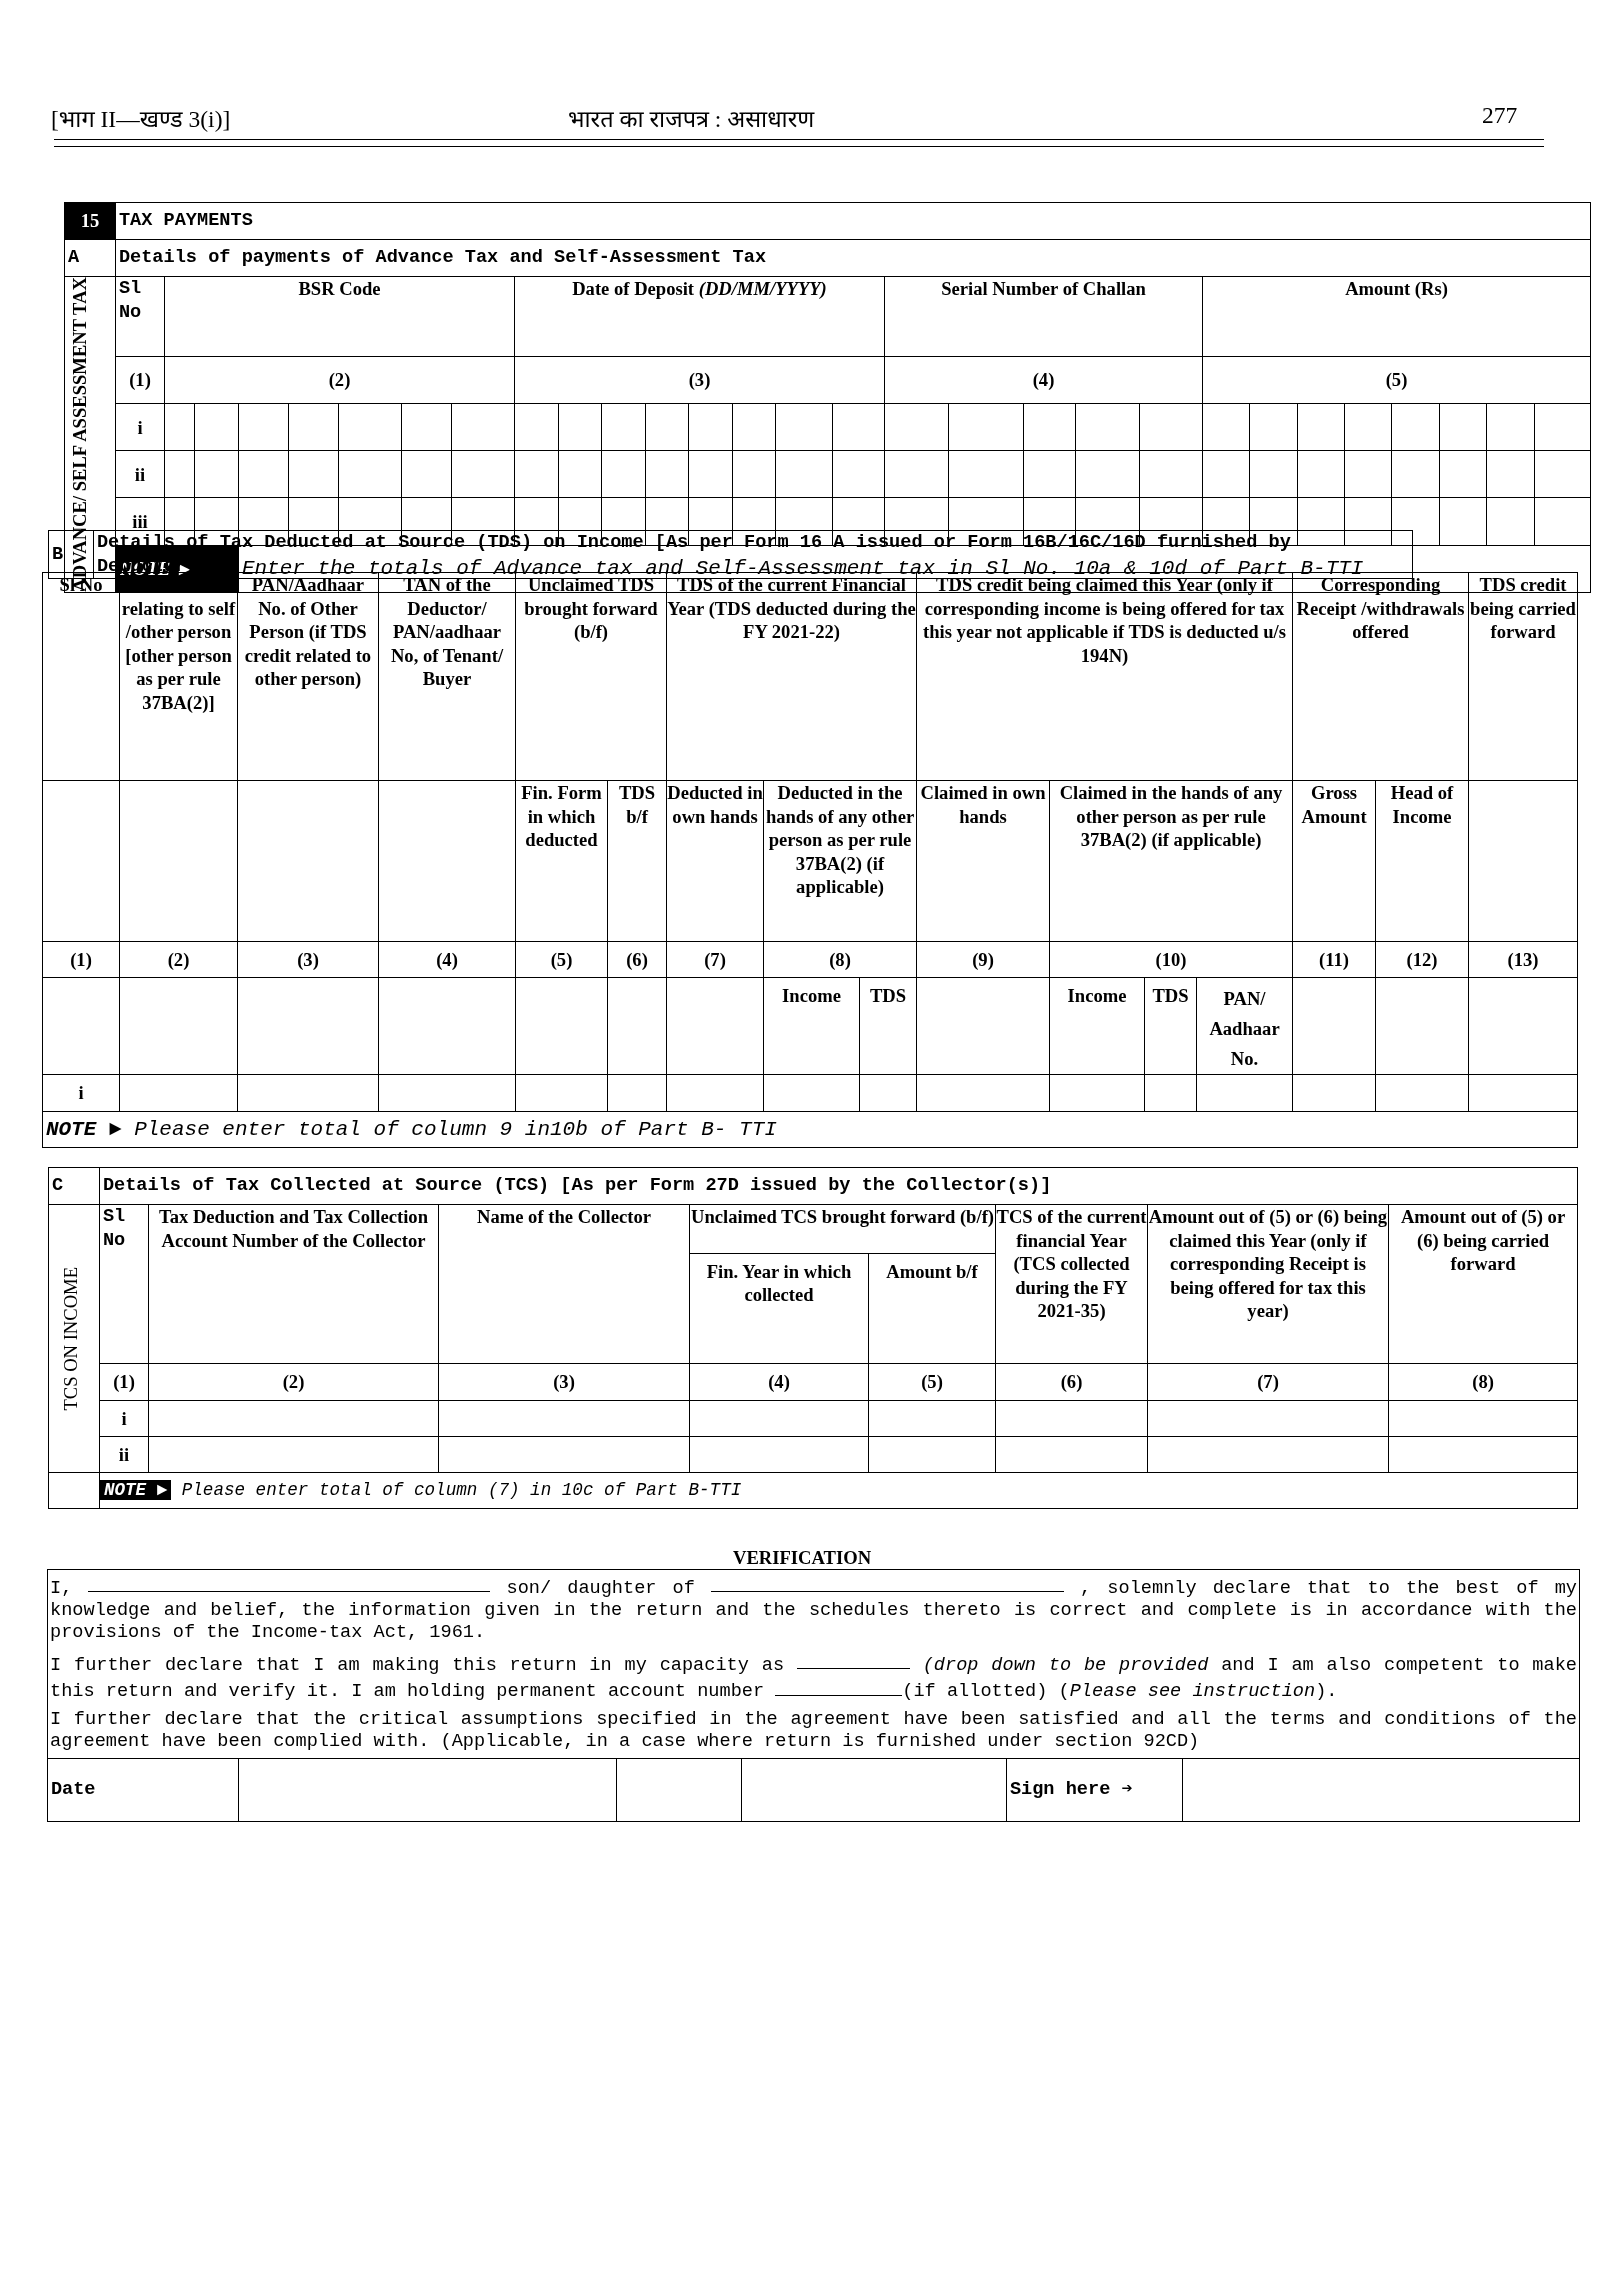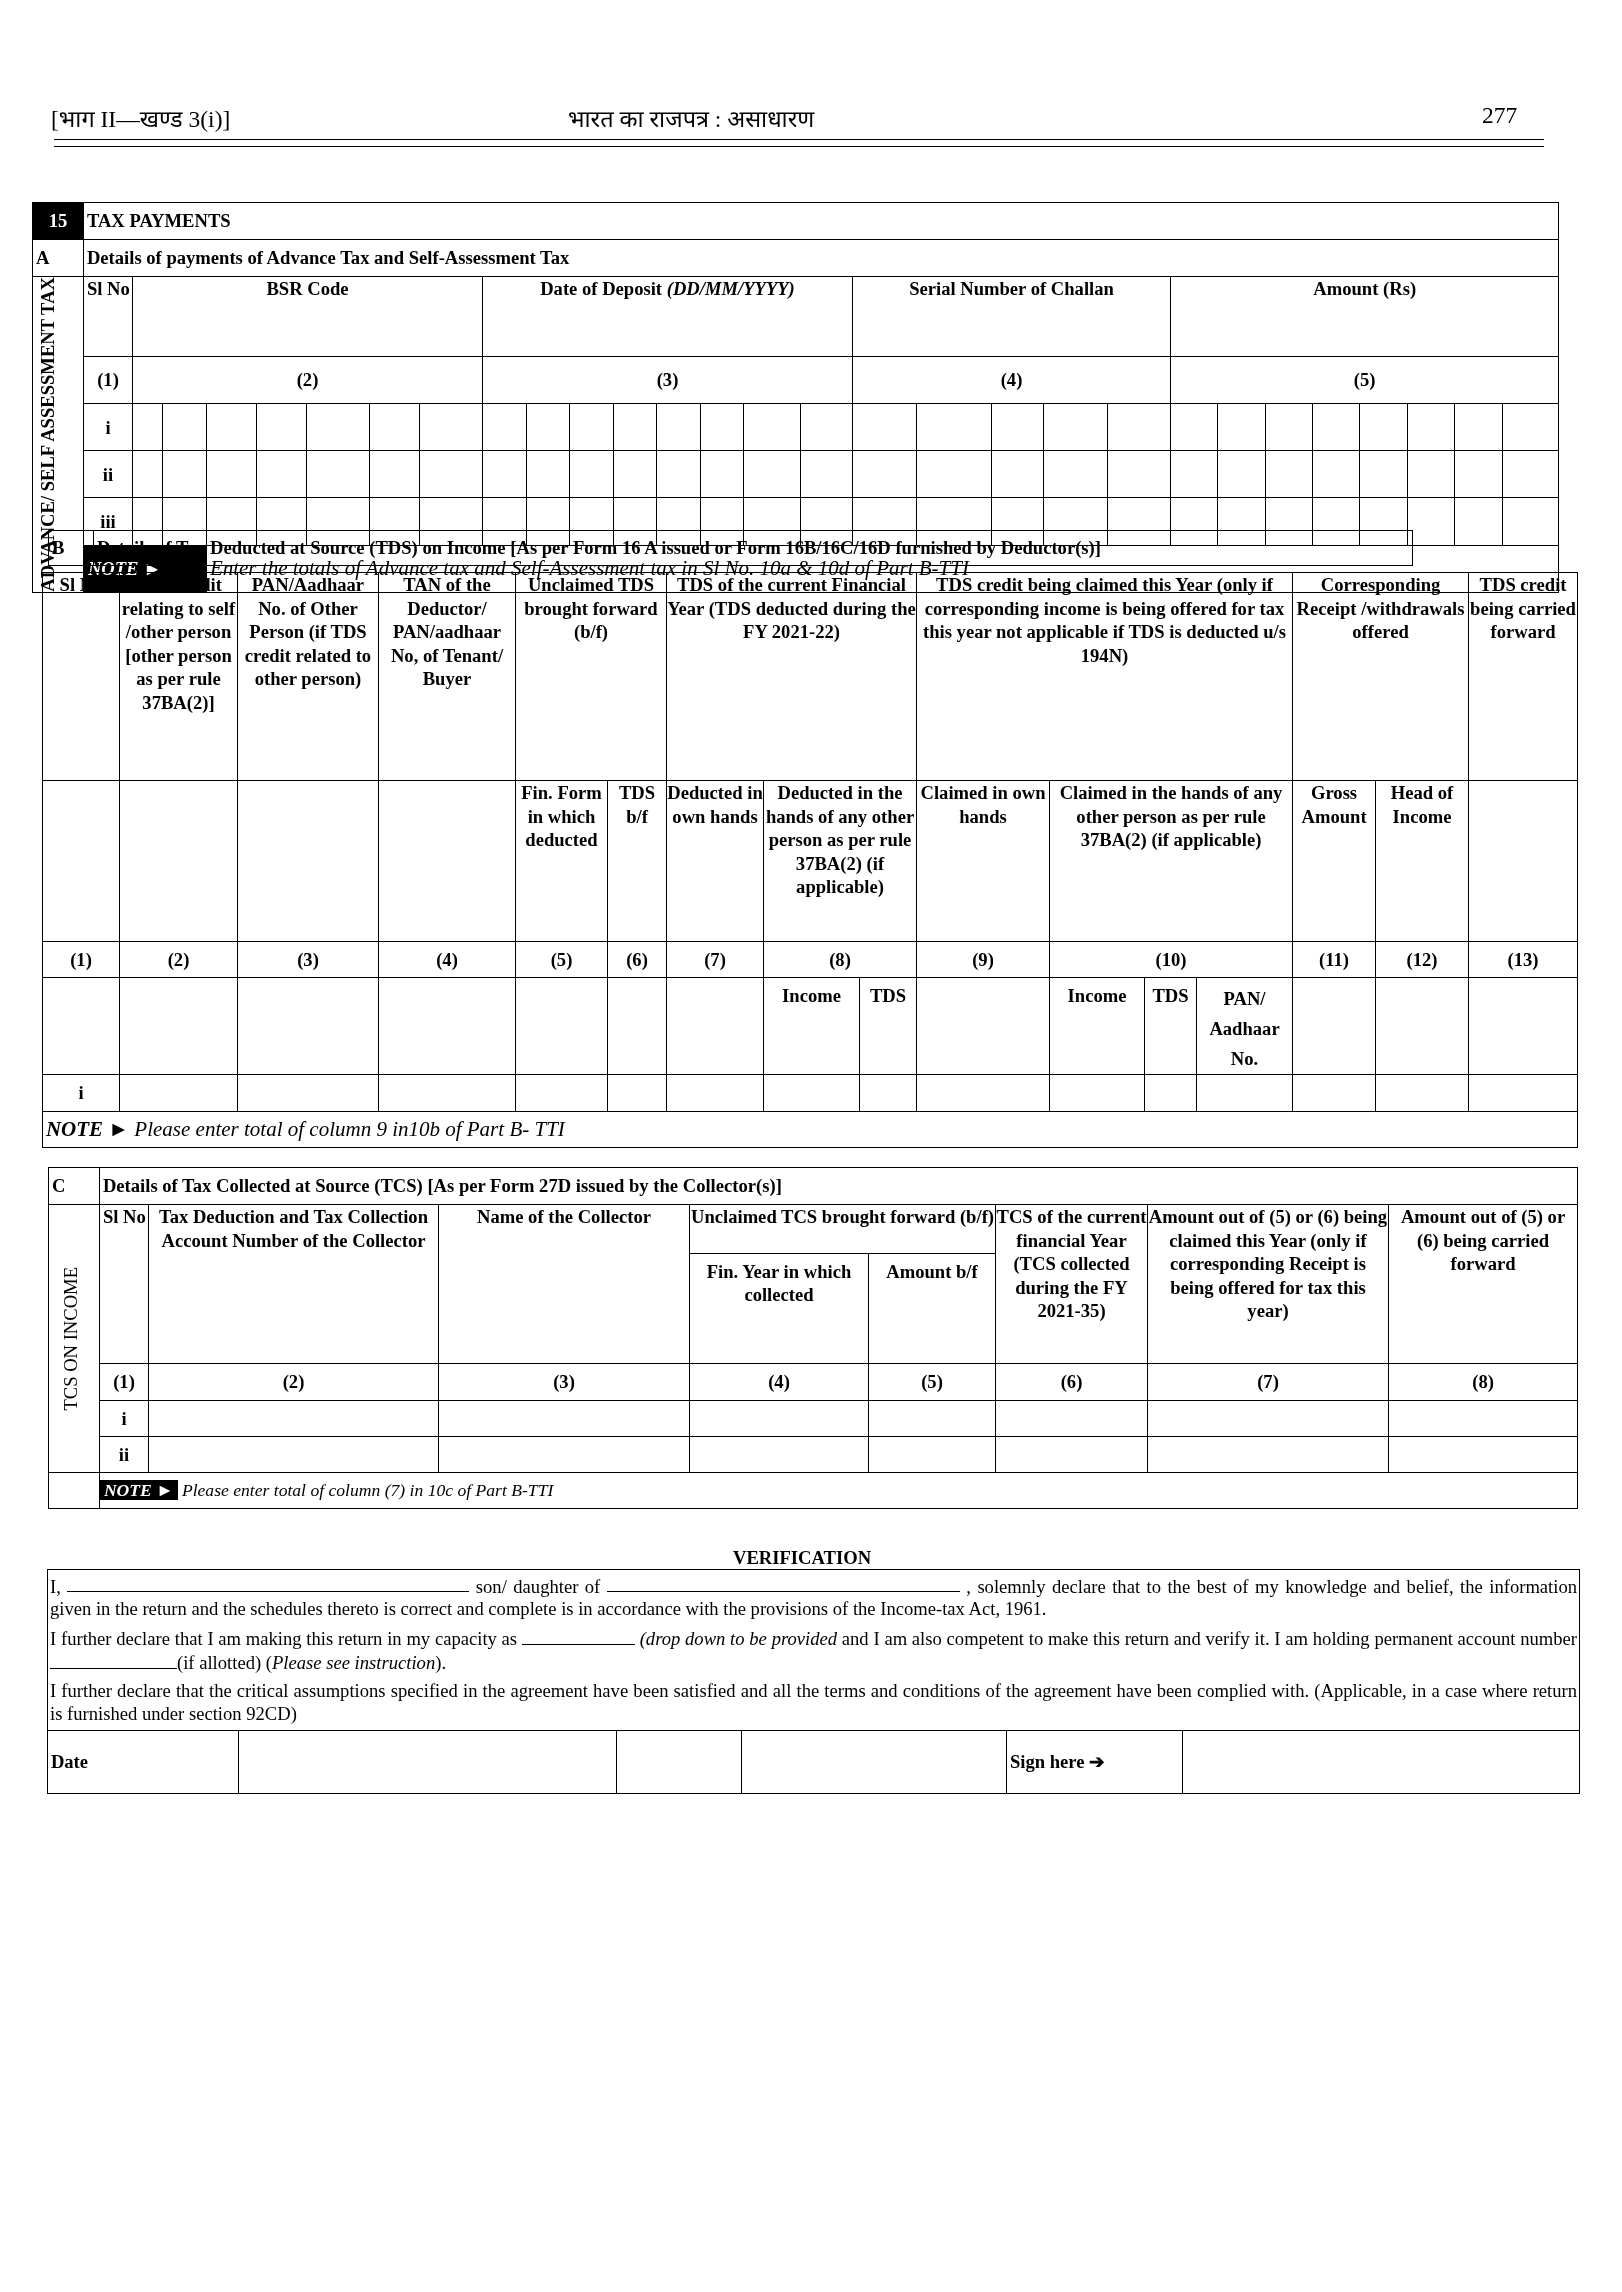--- a/index.html
+++ b/index.html
@@ -3,39 +3,39 @@
 <meta charset="utf-8">
 <style>
   html, body { margin:0; padding:0; background:#fff; }
   body { width:1622px; height:2293px; position:relative; font-family:"Liberation Serif","DejaVu Serif",serif; color:#000; }
   .abs { position:absolute; }
   .hdr { font-size:23.5px; top:102px; }
   .rule { position:absolute; left:54px; width:1490px; border-top:1.5px solid #000; }
   table { border-collapse:collapse; position:absolute; table-layout:fixed; }
   td { border:1.5px solid #000; padding:0; vertical-align:top; text-align:center; font-size:18.6px; line-height:23.5px; }
   .b { font-weight:bold; }
-  .l { text-align:left; padding-left:2.9px; }
+  .l { text-align:left; padding-left:2.9px;font-family:Liberation Mono, monospace; }
   .mid { vertical-align:middle; }
   .blk { background:#000; color:#fff; font-weight:bold; text-align:center; vertical-align:middle; }
   .note { font-style:italic; font-weight:bold; background:#000; color:#fff; padding:0 3.9px; }
   .it { font-style:italic; }
   .vert { writing-mode:vertical-rl; transform:rotate(180deg); font-weight:bold; font-size:18.6px; line-height:21.6px; margin:auto; }
   .ver p { margin:0; font-size:18.6px; line-height:22.5px; text-align:justify; }
   .blank { display:inline-block; border-bottom:1px solid #000; height:17.6px; vertical-align:baseline; }
 </style>
 </head>
 <body>
 
 <div class="abs hdr" style="left:51px;">[भाग II—खण्ड 3(i)]</div>
 <div class="abs hdr" style="left:568px;">भारत का राजपत्र : असाधारण</div>
 <div class="abs hdr" style="left:1482px;">277</div>
 <div class="rule" style="top:139px;"></div>
 <div class="rule" style="top:146px;"></div>
 
-<table style="left:32px; top:202px; width:1338px;">
+<table style="left:64px; top:202px; width:1338px;">
   <colgroup>
     <col style="width:51px">
       <col style="width:49px">
     <col style="width:30px">
       <col style="width:44px">
       <col style="width:50px">
       <col style="width:50px">
       <col style="width:63px">
       <col style="width:50px">
       <col style="width:63px">

